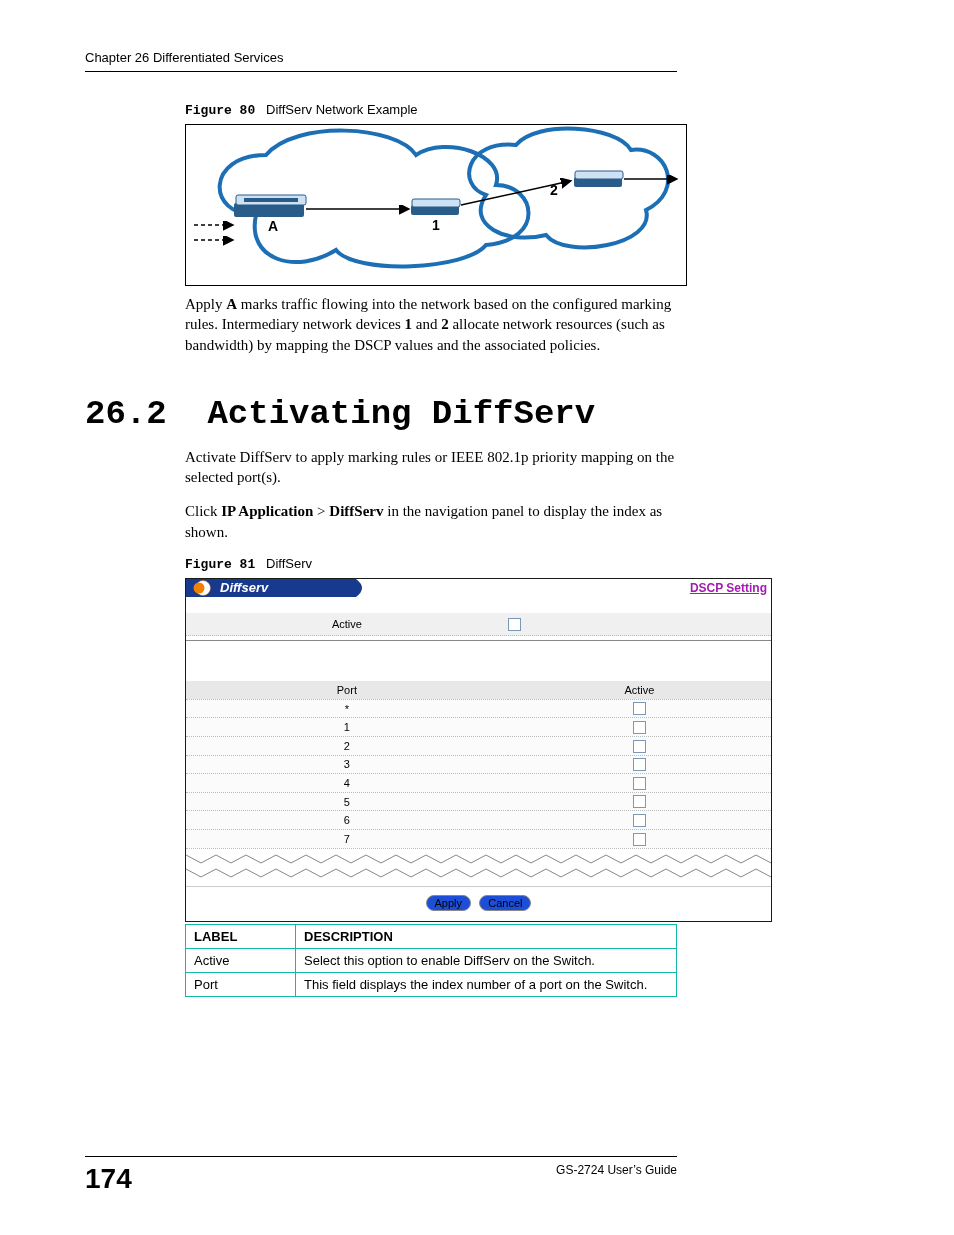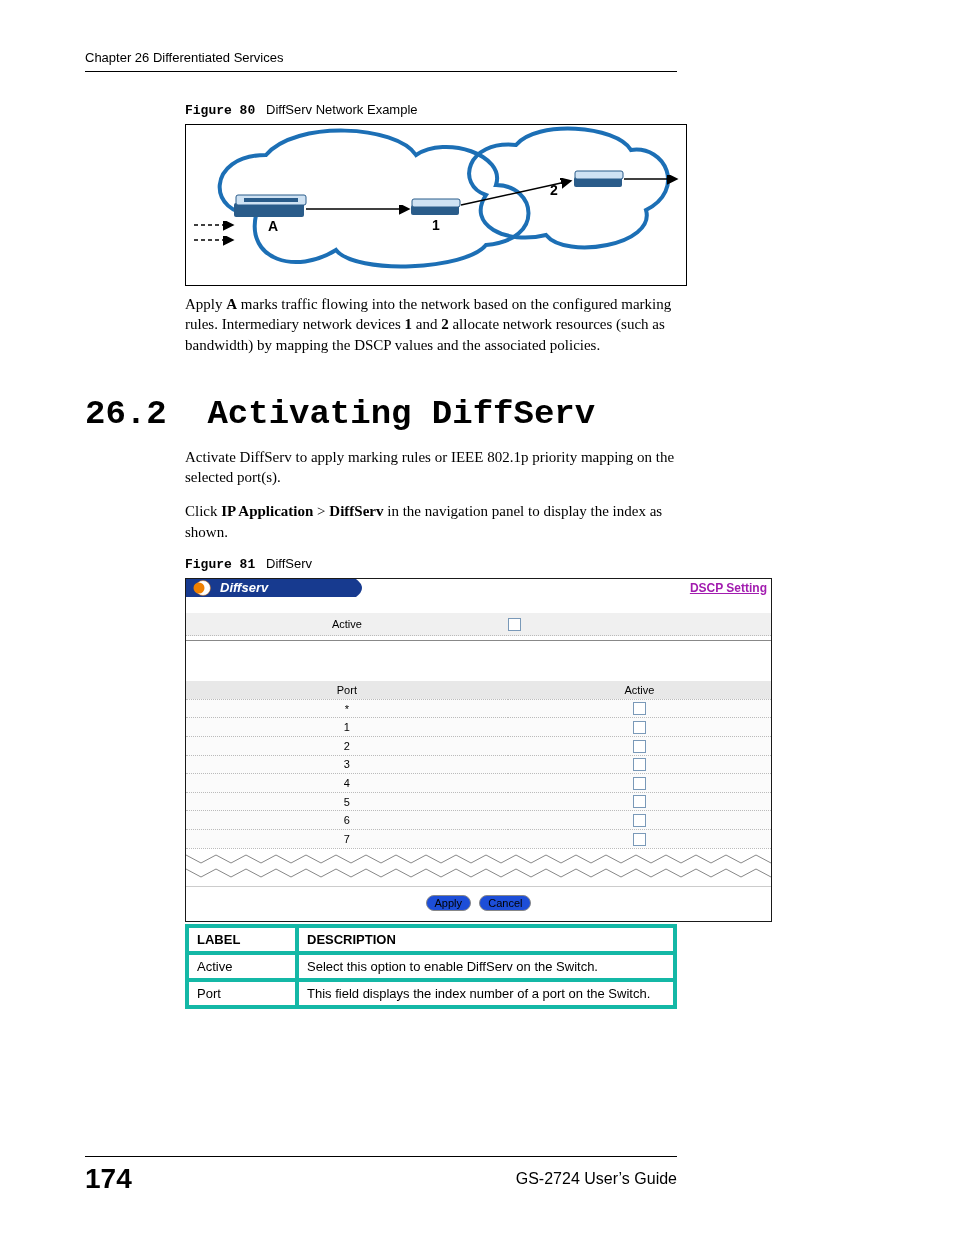--- a/index.html
+++ b/index.html
@@ -135,40 +135,40 @@
 
   
   .tbl59 {
     width: 100%;
     border-collapse: collapse;
     font-family: Arial, Helvetica, sans-serif;
     font-size: 13px;
     margin-top: 2px;
   }
   .tbl59 th, .tbl59 td {
-    border: 4px solid #14b8a6;
+    border: 1px solid #14b8a6;
     padding: 4px 8px;
     text-align: left;
     vertical-align: top;
   }
   .tbl59 th { font-weight: bold; }
   .tbl59 col.cA { width: 110px; }
 
   .footer {
     position: absolute;
     left: 85px; right: 85px; bottom: 40px;
     border-top: 1px solid #000;
     padding-top: 6px;
     display: flex;
     justify-content: space-between;
-    align-items: center;
+    align-items: flex-start;
     font-family: Arial, Helvetica, sans-serif;
   }
   .footer .pnum { font-size: 28px; font-weight: bold; }
-  .footer .guide { font-size: 16px; }
+  .footer .guide { font-size: 12px; }
 </style>
 </head>
 <body>
 
 <div class="page">
   <div class="header">Chapter 26 Differentiated Services</div>
 
   <div class="content-indent">
     <div class="fig-caption">
       <b>Figure 80</b>&nbsp;&nbsp;&nbsp;<span>DiffServ Network Example</span>

